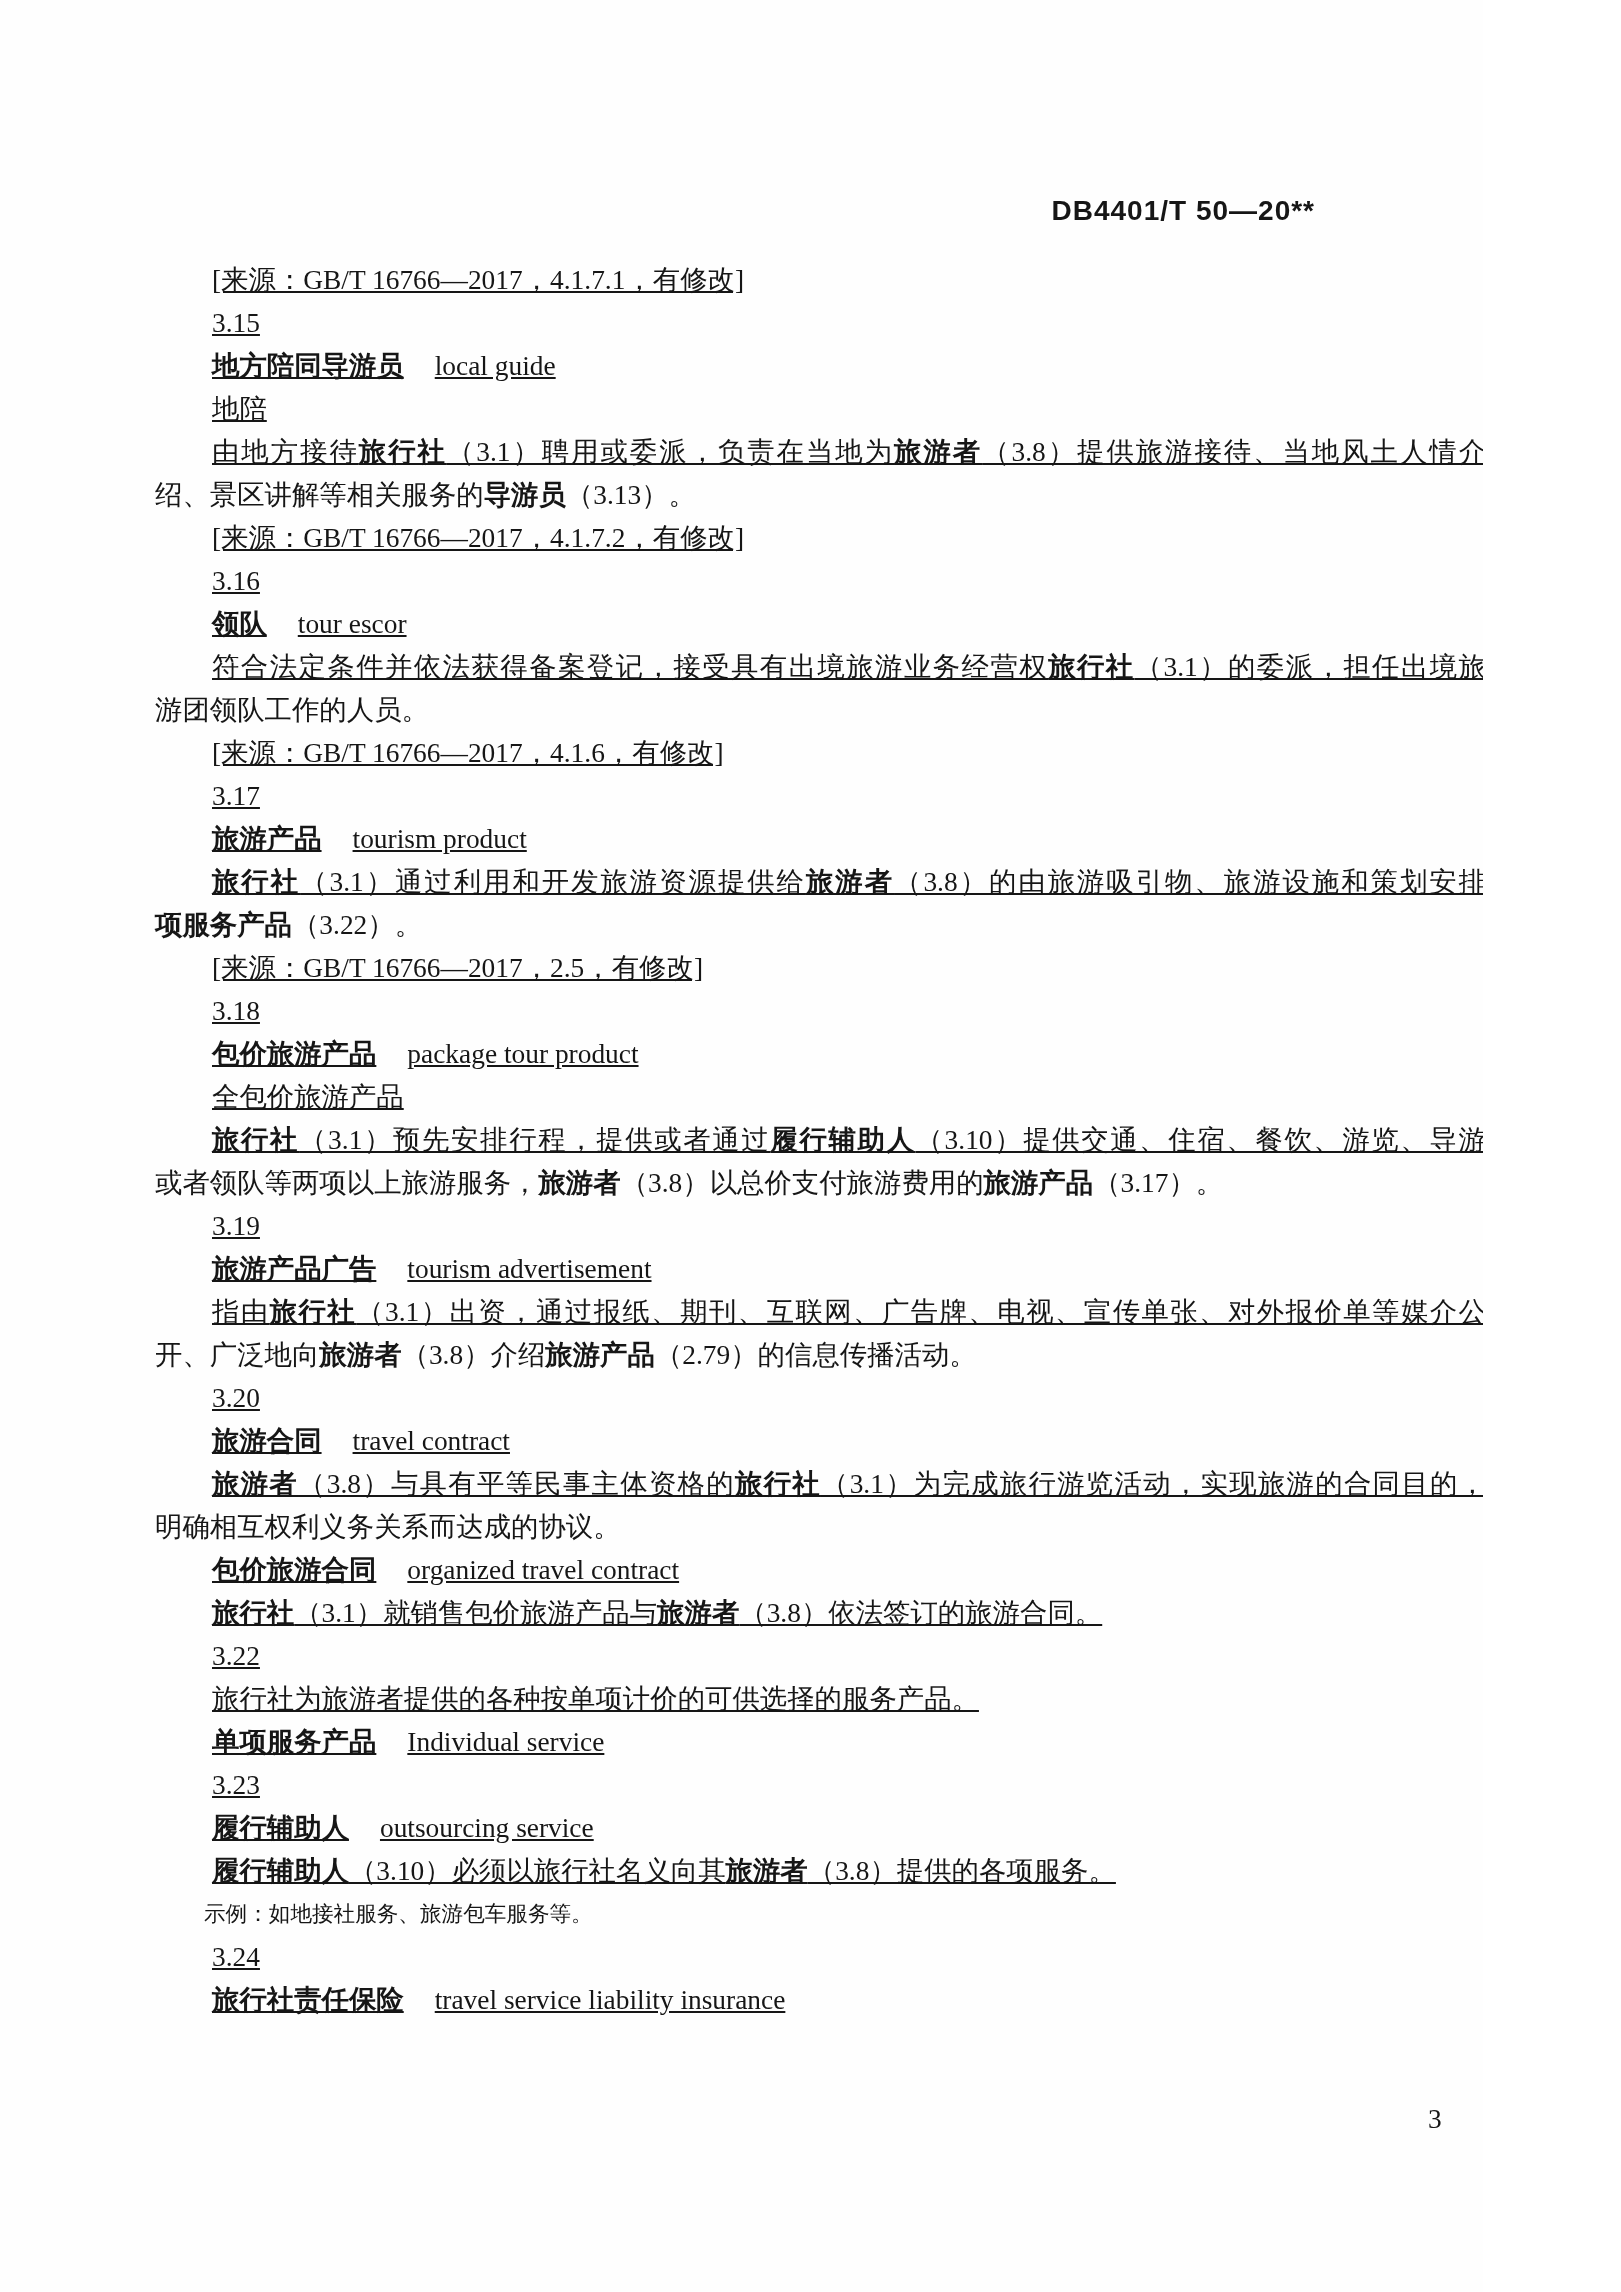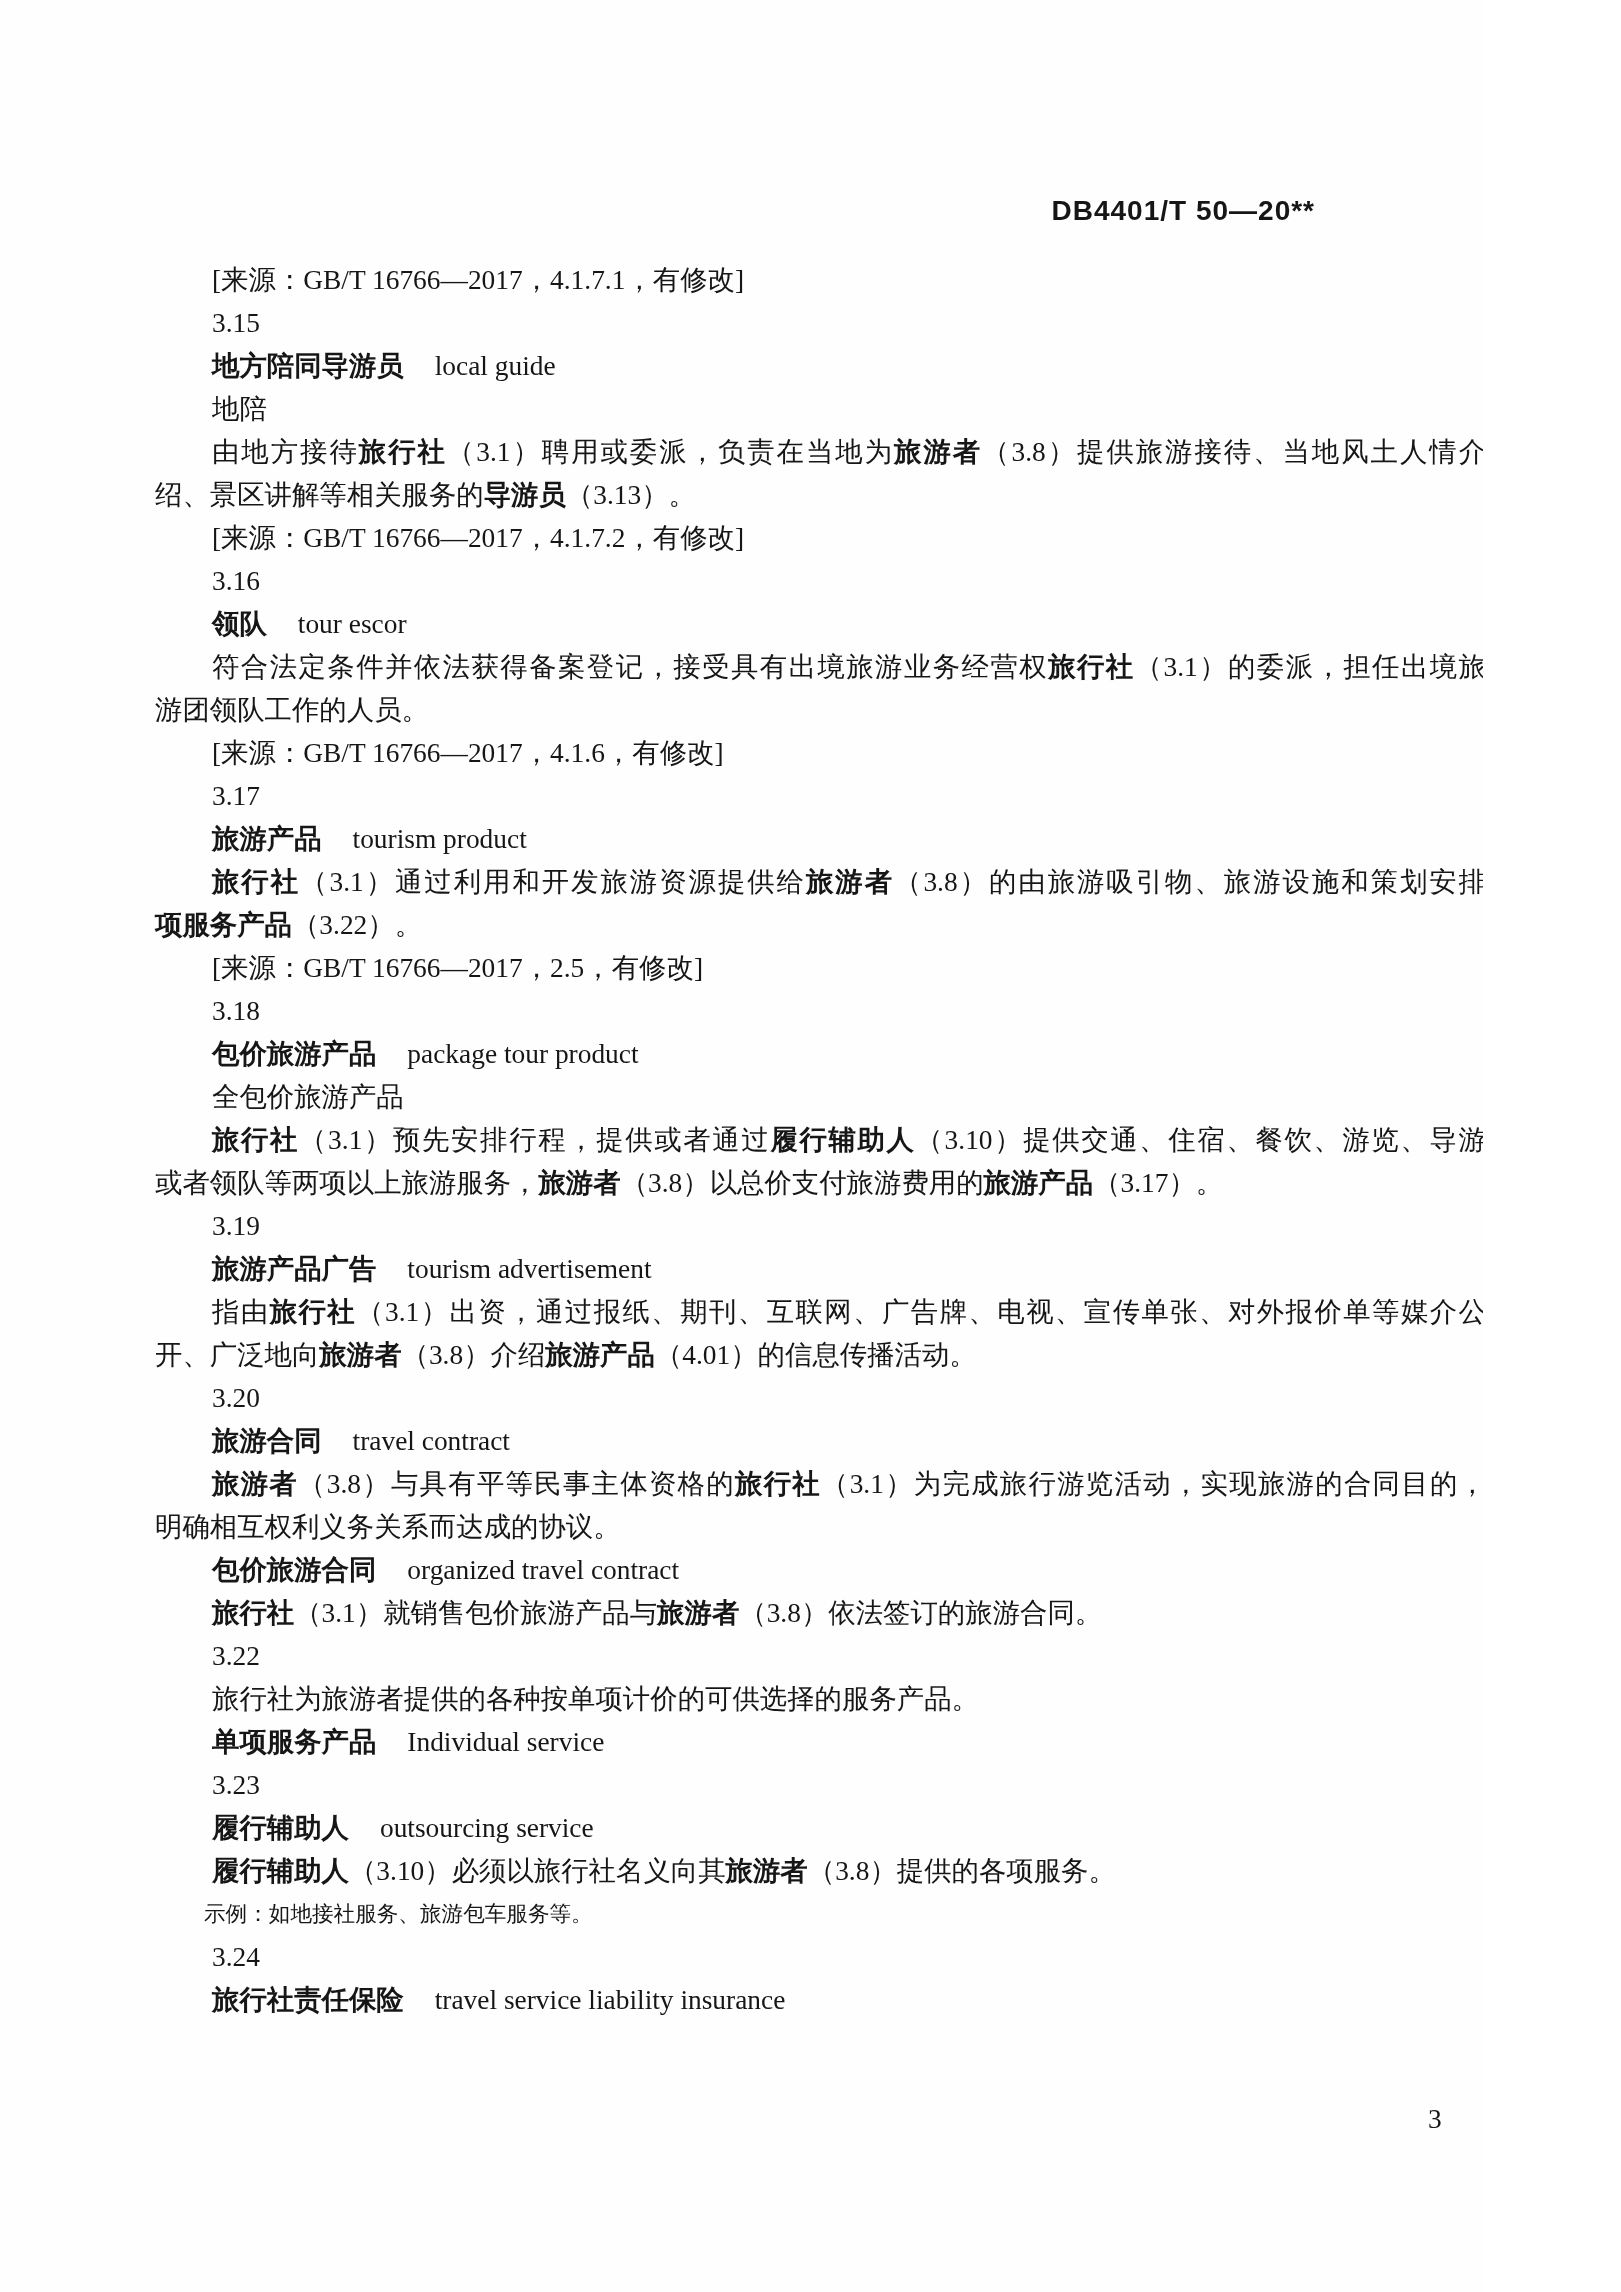--- a/index.html
+++ b/index.html
@@ -15,21 +15,21 @@
     position:absolute;top:195px;right:168px;
     font-family:"Liberation Sans","DejaVu Sans",sans-serif;
     font-weight:700;font-size:28px;letter-spacing:1px;
     white-space:nowrap;
   }
   #doc-lines{
     position:absolute;left:155px;top:259px;width:1331px;
     font-size:27.4px;line-height:43px;
   }
   .ln{min-height:43px;}
-  .ln.ind{padding-left:57px;}
+  .ln.ind{padding-left:57px;text-decoration:underline;}
   .ln.j{text-align:justify;text-align-last:justify;}
   .ln.ex{padding-left:49px;font-size:21.6px;}
   .b{font-weight:700;}
   .en{margin-left:31px;}
   .page-number{
     position:absolute;left:1428px;top:2104px;
     font-size:27.4px;
   }
 </style>
 </head>
@@ -57,21 +57,21 @@
       <div class="ln"><span class="b">项服务产品</span><span>（3.22）。</span></div>
       <div class="ln ind"><span>[来源：GB/T 16766—2017，2.5，有修改]</span></div>
       <div class="ln ind"><span>3.18</span></div>
       <div class="ln ind"><span class="b">包价旅游产品</span><span class="en">package tour product</span></div>
       <div class="ln ind"><span>全包价旅游产品</span></div>
       <div class="ln ind j"><span class="b">旅行社</span><span>（3.1）预先安排行程，提供或者通过</span><span class="b">履行辅助人</span><span>（3.10）提供交通、住宿、餐饮、游览、导游</span></div>
       <div class="ln"><span>或者领队等两项以上旅游服务，</span><span class="b">旅游者</span><span>（3.8）以总价支付旅游费用的</span><span class="b">旅游产品</span><span>（3.17）。</span></div>
       <div class="ln ind"><span>3.19</span></div>
       <div class="ln ind"><span class="b">旅游产品广告</span><span class="en">tourism advertisement</span></div>
       <div class="ln ind j"><span>指由</span><span class="b">旅行社</span><span>（3.1）出资，通过报纸、期刊、互联网、广告牌、电视、宣传单张、对外报价单等媒介公</span></div>
-      <div class="ln"><span>开、广泛地向</span><span class="b">旅游者</span><span>（3.8）介绍</span><span class="b">旅游产品</span><span>（4.01）的信息传播活动。</span></div>
+      <div class="ln"><span>开、广泛地向</span><span class="b">旅游者</span><span>（3.8）介绍</span><span class="b">旅游产品</span><span>（2.79）的信息传播活动。</span></div>
       <div class="ln ind"><span>3.20</span></div>
       <div class="ln ind"><span class="b">旅游合同</span><span class="en">travel contract</span></div>
       <div class="ln ind j"><span class="b">旅游者</span><span>（3.8）与具有平等民事主体资格的</span><span class="b">旅行社</span><span>（3.1）为完成旅行游览活动，实现旅游的合同目的，</span></div>
       <div class="ln"><span>明确相互权利义务关系而达成的协议。</span></div>
       <div class="ln ind"><span class="b">包价旅游合同</span><span class="en">organized travel contract</span></div>
       <div class="ln ind"><span class="b">旅行社</span><span>（3.1）就销售包价旅游产品与</span><span class="b">旅游者</span><span>（3.8）依法签订的旅游合同。</span></div>
       <div class="ln ind"><span>3.22</span></div>
       <div class="ln ind"><span>旅行社为旅游者提供的各种按单项计价的可供选择的服务产品。</span></div>
       <div class="ln ind"><span class="b">单项服务产品</span><span class="en">Individual service</span></div>
       <div class="ln ind"><span>3.23</span></div>

